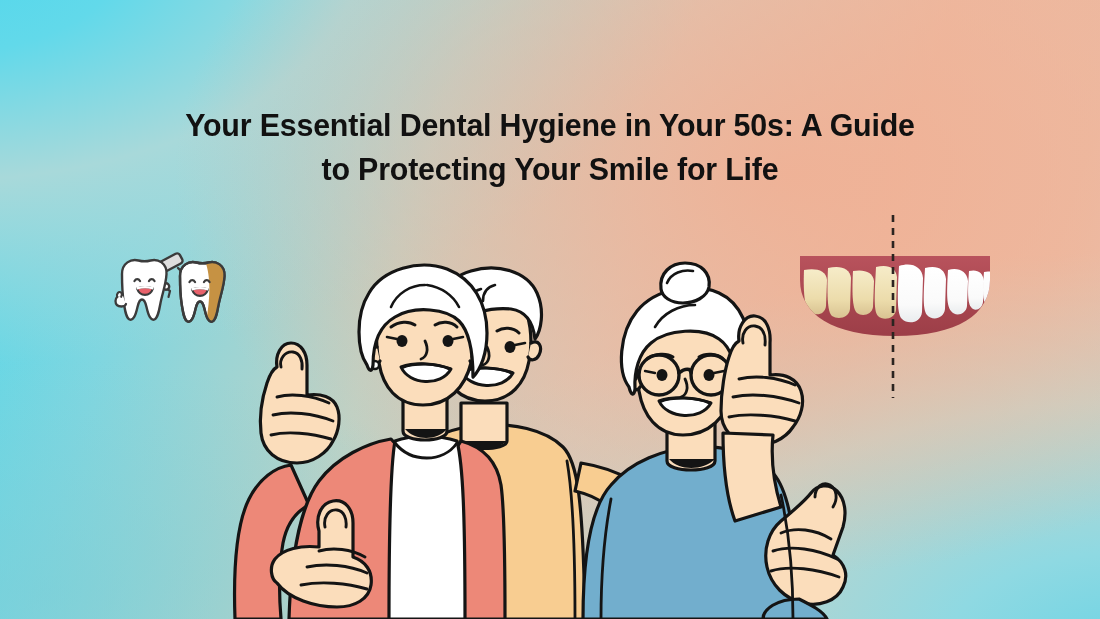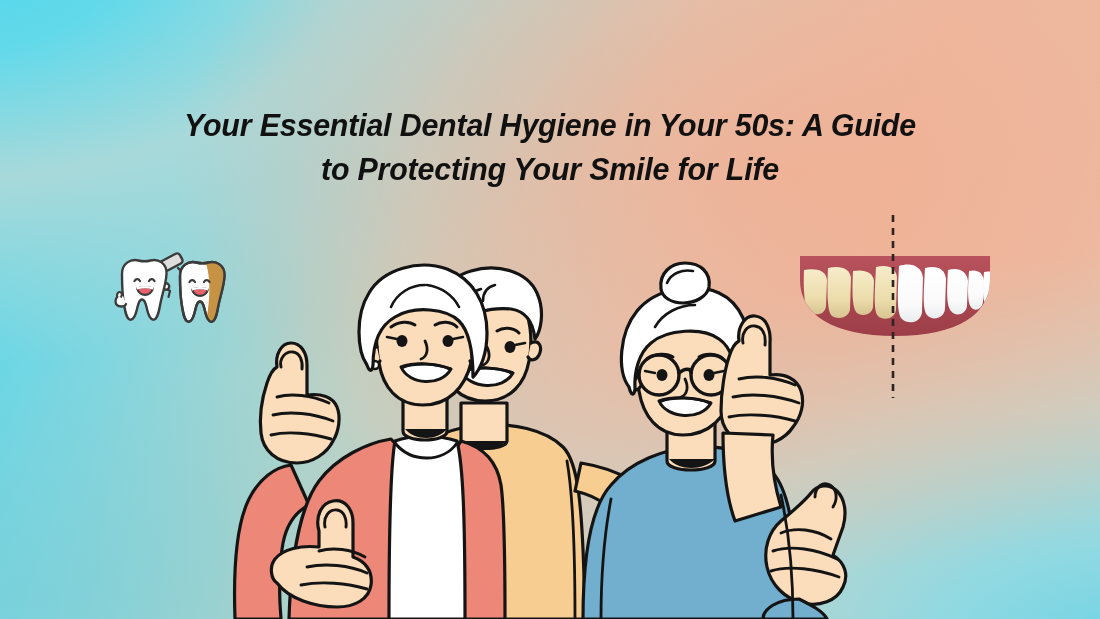--- a/index.html
+++ b/index.html
@@ -33,21 +33,20 @@
     background:radial-gradient(60% 55% at 4% 96%, rgba(120,205,214,.55) 0%, rgba(120,205,214,0) 70%);
   }
 
   
   .title-block {
     position:absolute;
     left:0; right:0; top:103px;
     text-align:center;
     padding:0 90px;
     z-index:40;
-    font-style:italic;
   }
   .title-block .line {
     display:block;
     font-family:"Liberation Sans", sans-serif;
     font-weight:700;
     font-size:31.5px;
     line-height:44px;
     letter-spacing:-0.2px;
     color:#111111;
     transform:scaleX(.965);

